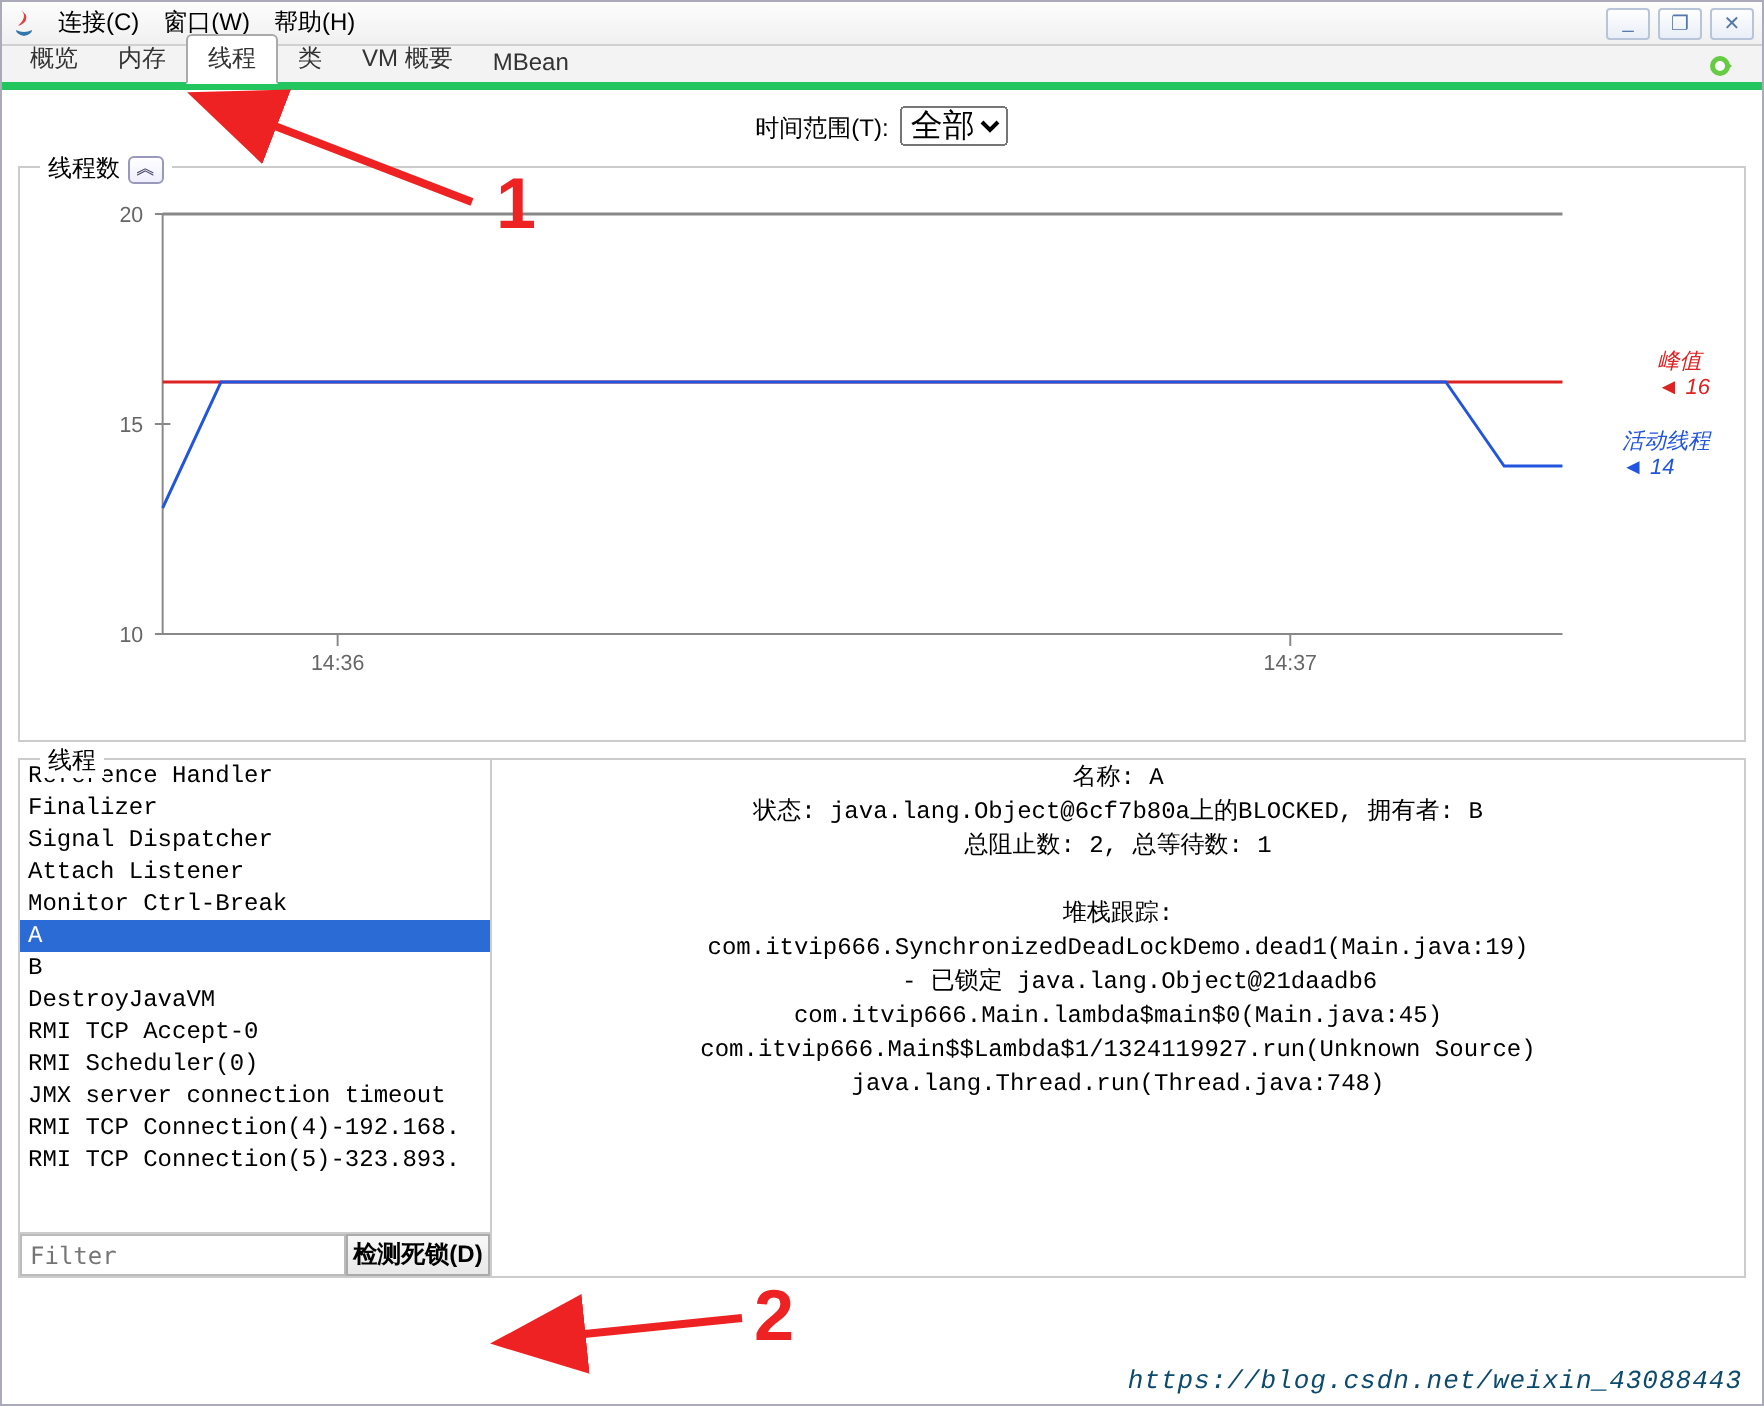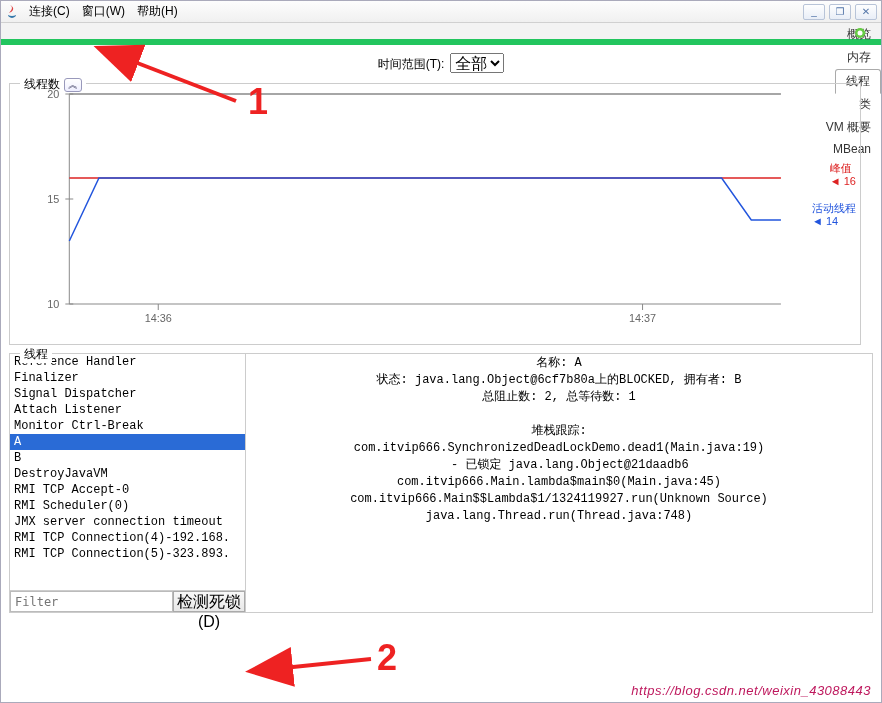--- a/index.html
+++ b/index.html
@@ -37,25 +37,24 @@
     border: 1px solid #b8c4d8;
     background: linear-gradient(#fefefe,#e9eef7);
     border-radius: 2px;
     display:flex;align-items:center;justify-content:center;
     font-size:10px; color:#5577aa; cursor: default;
   }
   
   .tabbar {
     height: 22px;
     background: #f3f3f3;
-    border-bottom: 6px solid #22c55e;
+    border-bottom: 4px solid #22c55e;
     display:flex; align-items:flex-end;
     padding-left: 4px;
     position: relative;
-    flex-direction: column;
   }
   .tab {
     padding: 3px 10px;
     font-size: 12px;
     color: #333;
     cursor: default;
   }
   .tab.active {
     background: #fff;
     border: 1px solid #aaa;
@@ -72,40 +71,40 @@
   .chart-controls {
     display:flex; justify-content:center; align-items:flex-end;
     gap:6px; padding: 8px 0 4px 0;
     font-size:12px;
   }
   .chart-controls select {
     font-size:16px; height:20px;
   }
   .chart-section {
     border: 1px solid #ccc;
-    margin: 6px 20px 4px 8px;
-    padding: 0;
+    margin: 6px 8px 4px 8px;
+    padding: 13px;
     position: relative;
   }
   .chart-legend {
     position: absolute; top:-8px; left:10px;
     background:#fff; padding:0 4px; font-size:12px;
     display:flex; align-items:center; gap:4px;
   }
   .collapse-btn {
     display:inline-block; width:18px; height:14px;
     border:1px solid #99b; border-radius:3px;
     background:linear-gradient(#fff,#eef);
     text-align:center; font-size:10px; color:#446;
     line-height:12px;
   }
   .chart-body { height: 260px; position:relative; }
   .chart-svg { width:100%; height:100%; }
   .axis-label { font-size:11px; fill:#666; }
-  .chart-annot { position:absolute; font-size:11px; line-height:1.2; }
+  .chart-annot { position:absolute; font-size:11px; line-height:1.2;font-style:italic; }
   
   .threads-section {
     border: 1px solid #ccc;
     margin: 4px 8px 4px 8px;
     position: relative;
     flex-shrink:0;
   }
   .threads-legend {
     position:absolute; top:-8px; left:10px;
     background:#fff; padding:0 4px; font-size:12px;
@@ -127,44 +126,45 @@
   .filter-row {
     display:flex; height:22px; border-top:1px solid #ccc;
   }
   .filter-input {
     flex:1; border:1px solid #bbb; font-size:12px; padding:1px 4px;
     color:#0f766e; font-family:"SimSun",monospace;
   }
   .deadlock-btn {
     width:90px; border:1px solid #aaa;
     background:linear-gradient(#f8f8f8,#e8e8e8);
-    font-size:16px; cursor:default;
+    font-size:12px; cursor:default;
     font-family:"SimSun","Microsoft YaHei",sans-serif;
+    font-weight:bold;
   }
   .thread-detail {
     flex:1;
     font-family:"SimSun","NSimSun","Courier New",monospace;
     font-size:12px; padding:1px 4px;
     overflow-y:scroll;
     white-space: pre-wrap;
     line-height:17px;
     text-align:center;
   }
   
   .annot-layer {
     position:absolute; inset:0; pointer-events:none;
   }
   .annot-num {
     position:absolute; font-size:36px; font-weight:bold;
     color:#e22; font-family: Arial,sans-serif;
   }
   .watermark {
     position:absolute; right:10px; bottom:4px;
-    color:#be185d; font-size:13px; font-style:italic;
-    pointer-events:none; letter-spacing:0.5px;
+    color:#0c4a6e; font-size:13px; font-style:italic;
+    pointer-events:none; letter-spacing:0.5px;font-family:Liberation Mono, monospace;
   }
 </style>
 </head>
 <body>
 
 <div class="titlebar">
   <span class="java-icon">
     <svg width="14" height="14" viewBox="0 0 14 14">
         <path d="M4 8 Q7 5 7 3 Q7 1 5 0 Q9 2 8 5 Q7 7 4 8" fill="#d44"></path>
         <path d="M3 10 Q7 12 11 10 Q11 12 7 13 Q3 12 3 10" fill="#37a"></path>

